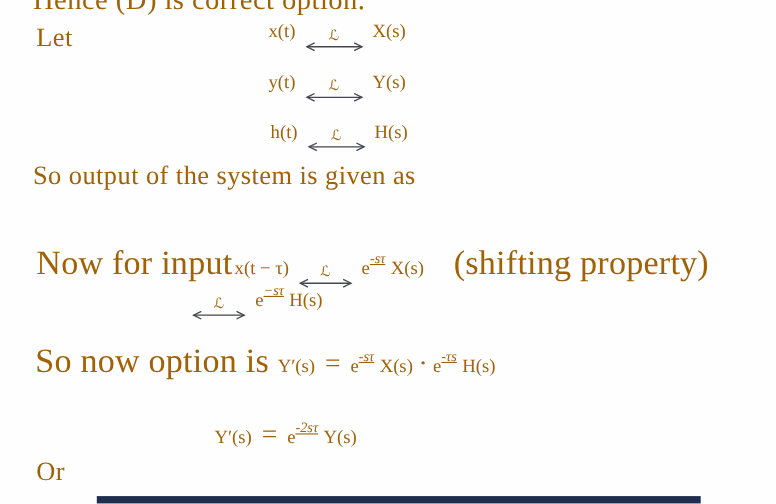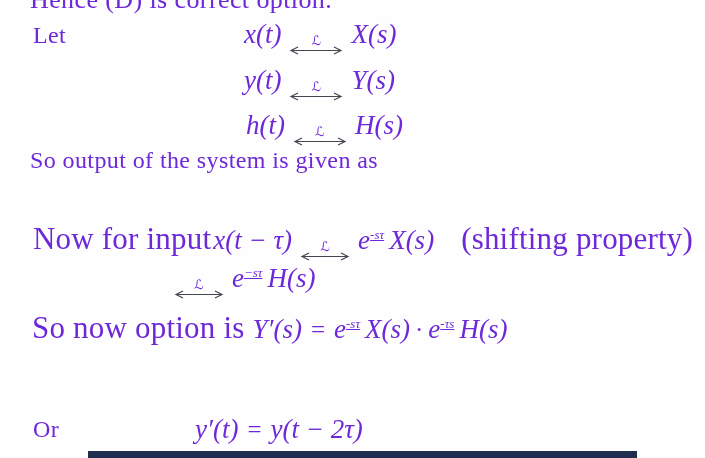--- a/index.html
+++ b/index.html
@@ -3,26 +3,26 @@
 <meta charset="utf-8">
 <style>
   html, body { margin: 0; padding: 0; background: #ffffff; }
   .page {
     position: relative;
     width: 705px;
     height: 458px;
     background: #fefefe;
     overflow: hidden;
     font-family: "Liberation Serif", "DejaVu Serif", serif;
-    color: #6d28d9;
+    color: #a16207;
   }
   .abs { position: absolute; white-space: nowrap; }
   .txt { font-size: 24px; letter-spacing: 0.4px; }
   .txt-sm { font-size: 31px; letter-spacing: 0.2px; }
-  .m { font-style: italic; font-size: 27px; }
+  .m { font-size: 17px; }
   .rel { font-size: 25px; margin: 0 9px; font-style: normal; }
   sup.sup {
     font-style: italic;
     font-size: 13px;
     letter-spacing: 0;
     vertical-align: 10px;
     line-height: 0;
     text-decoration: underline;
   }
   .tail { margin-left: 5px; }
@@ -115,22 +115,22 @@
           <path d="M42 1 L49 4.5 L42 8" stroke="#45464f" stroke-width="1.2" fill="none"></path>
         </svg>
       </span><span><span class="m">e</span><sup class="sup">−sτ</sup></span><span class="m tail">H(s)</span>
   </div>
 
   <div class="abs" style="left:32px; top:310px;">
     <span class="txt-sm">So now option is</span><span class="m" style="margin-left:8px">Y′(s)</span><span class="rel">=</span><span><span class="m">e</span><sup class="sup">-sτ</sup></span><span class="m tail">X(s)</span><span class="dot">·</span><span><span class="m">e</span><sup class="sup">-τs</sup></span><span class="m tail">H(s)</span>
   </div>
 
 
+  <div class="abs" style="left:195px; top:382px;">
+    <span class="m">Y′(s)</span><span class="rel">=</span><span><span class="m">e</span><sup class="sup">-2sτ</sup></span><span class="m tail">Y(s)</span>
+  </div>
 
   <div class="abs txt" style="left:33px; top:416px;">Or</div>
 
-  <div class="abs" style="left:195px; top:414px;">
-    <span class="m">y′(t)</span><span class="rel">=</span><span class="m">y(t − 2τ)</span>
-  </div>
 
   <div class="bottom-bar"></div>
 
 </div>
 
 </body></html>

